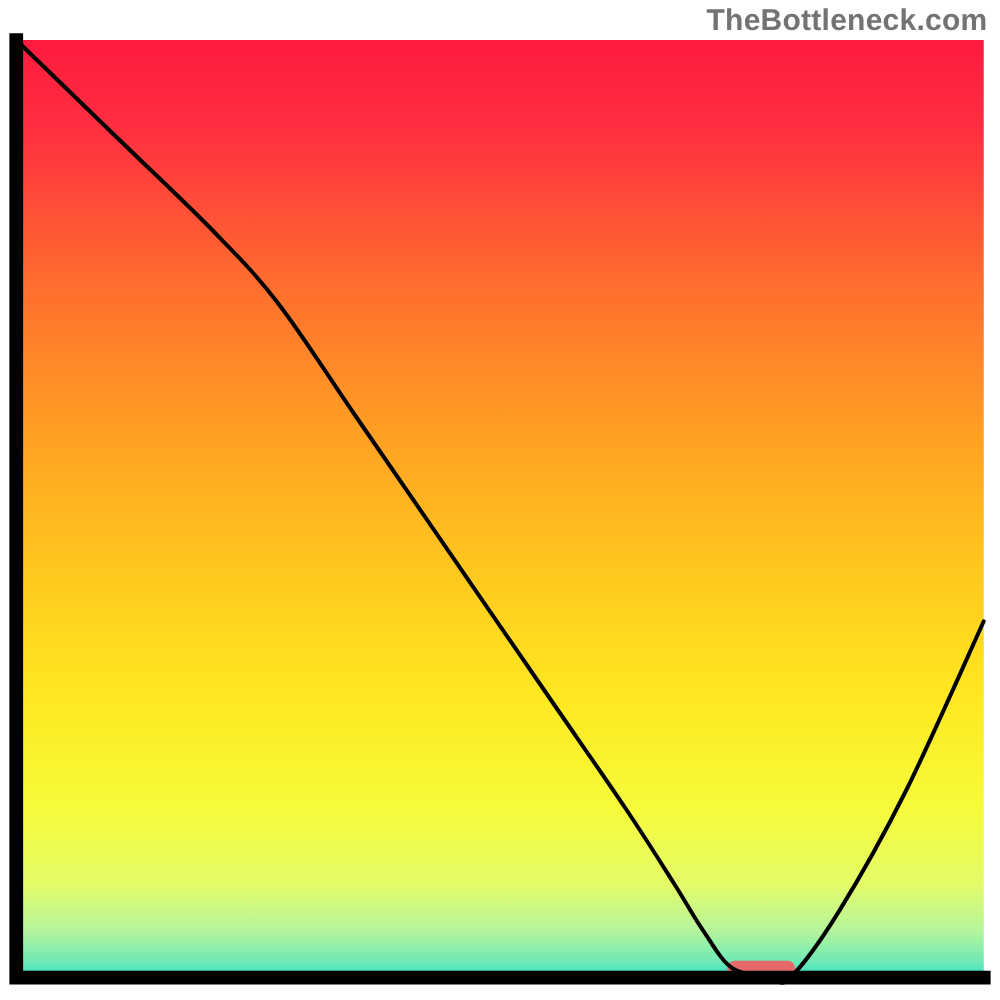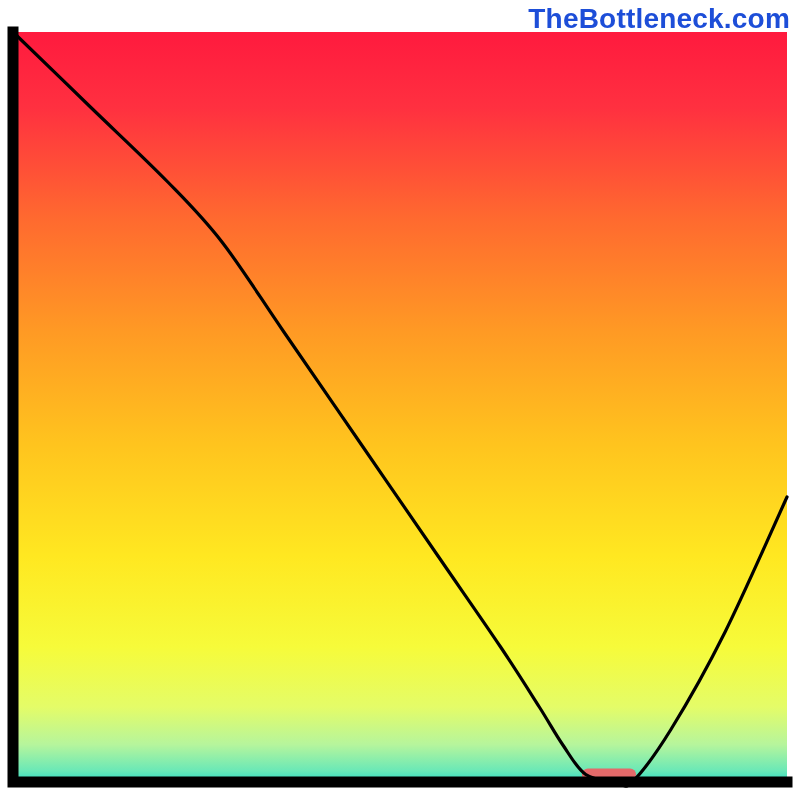--- a/index.html
+++ b/index.html
@@ -12,24 +12,24 @@
   }
   .container {
     position: relative;
     width: 800px;
     height: 800px;
   }
   .watermark {
     position: absolute;
     top: 3px;
     right: 10px;
-    font-size: 28px;
+    font-size: 24px;
     font-weight: 600;
     letter-spacing: 0.2px;
-    color: #1d4ed8;
+    color: #737373;
     font-family: Arial, Helvetica, sans-serif;
   }
   svg.plot {
     position: absolute;
     top: 0;
     left: 0;
   }
 </style>
 </head>
 <body>

